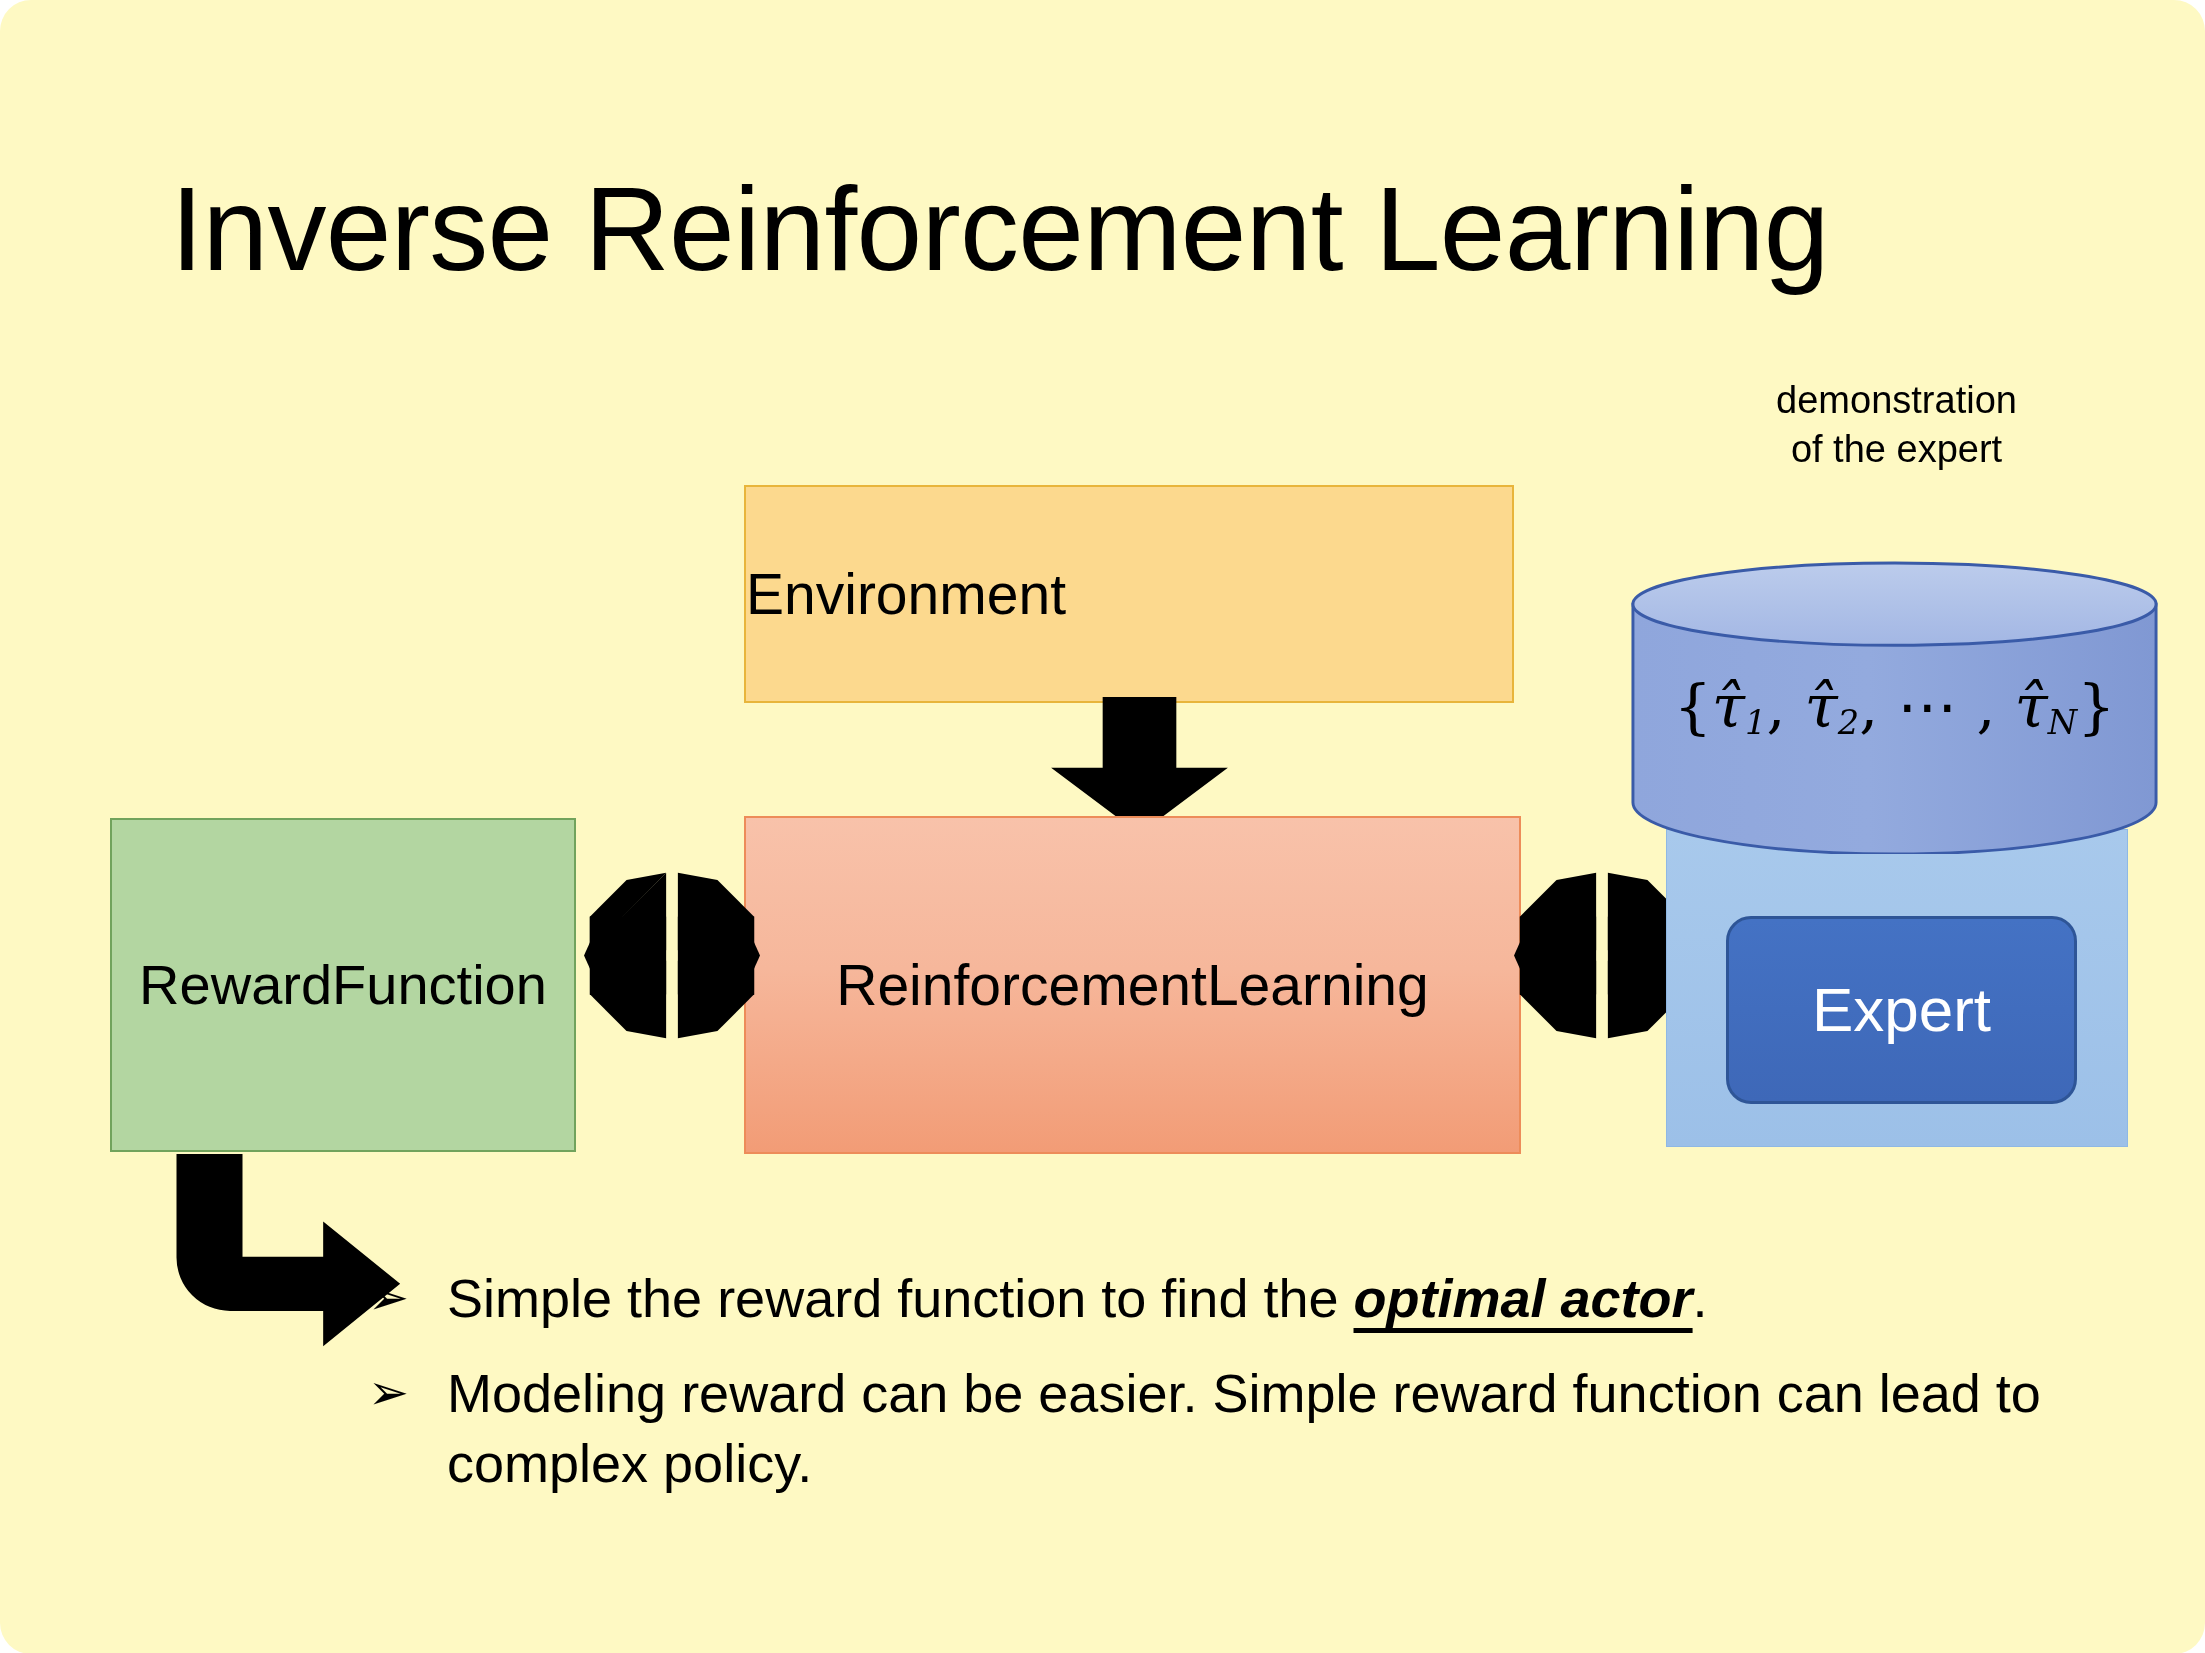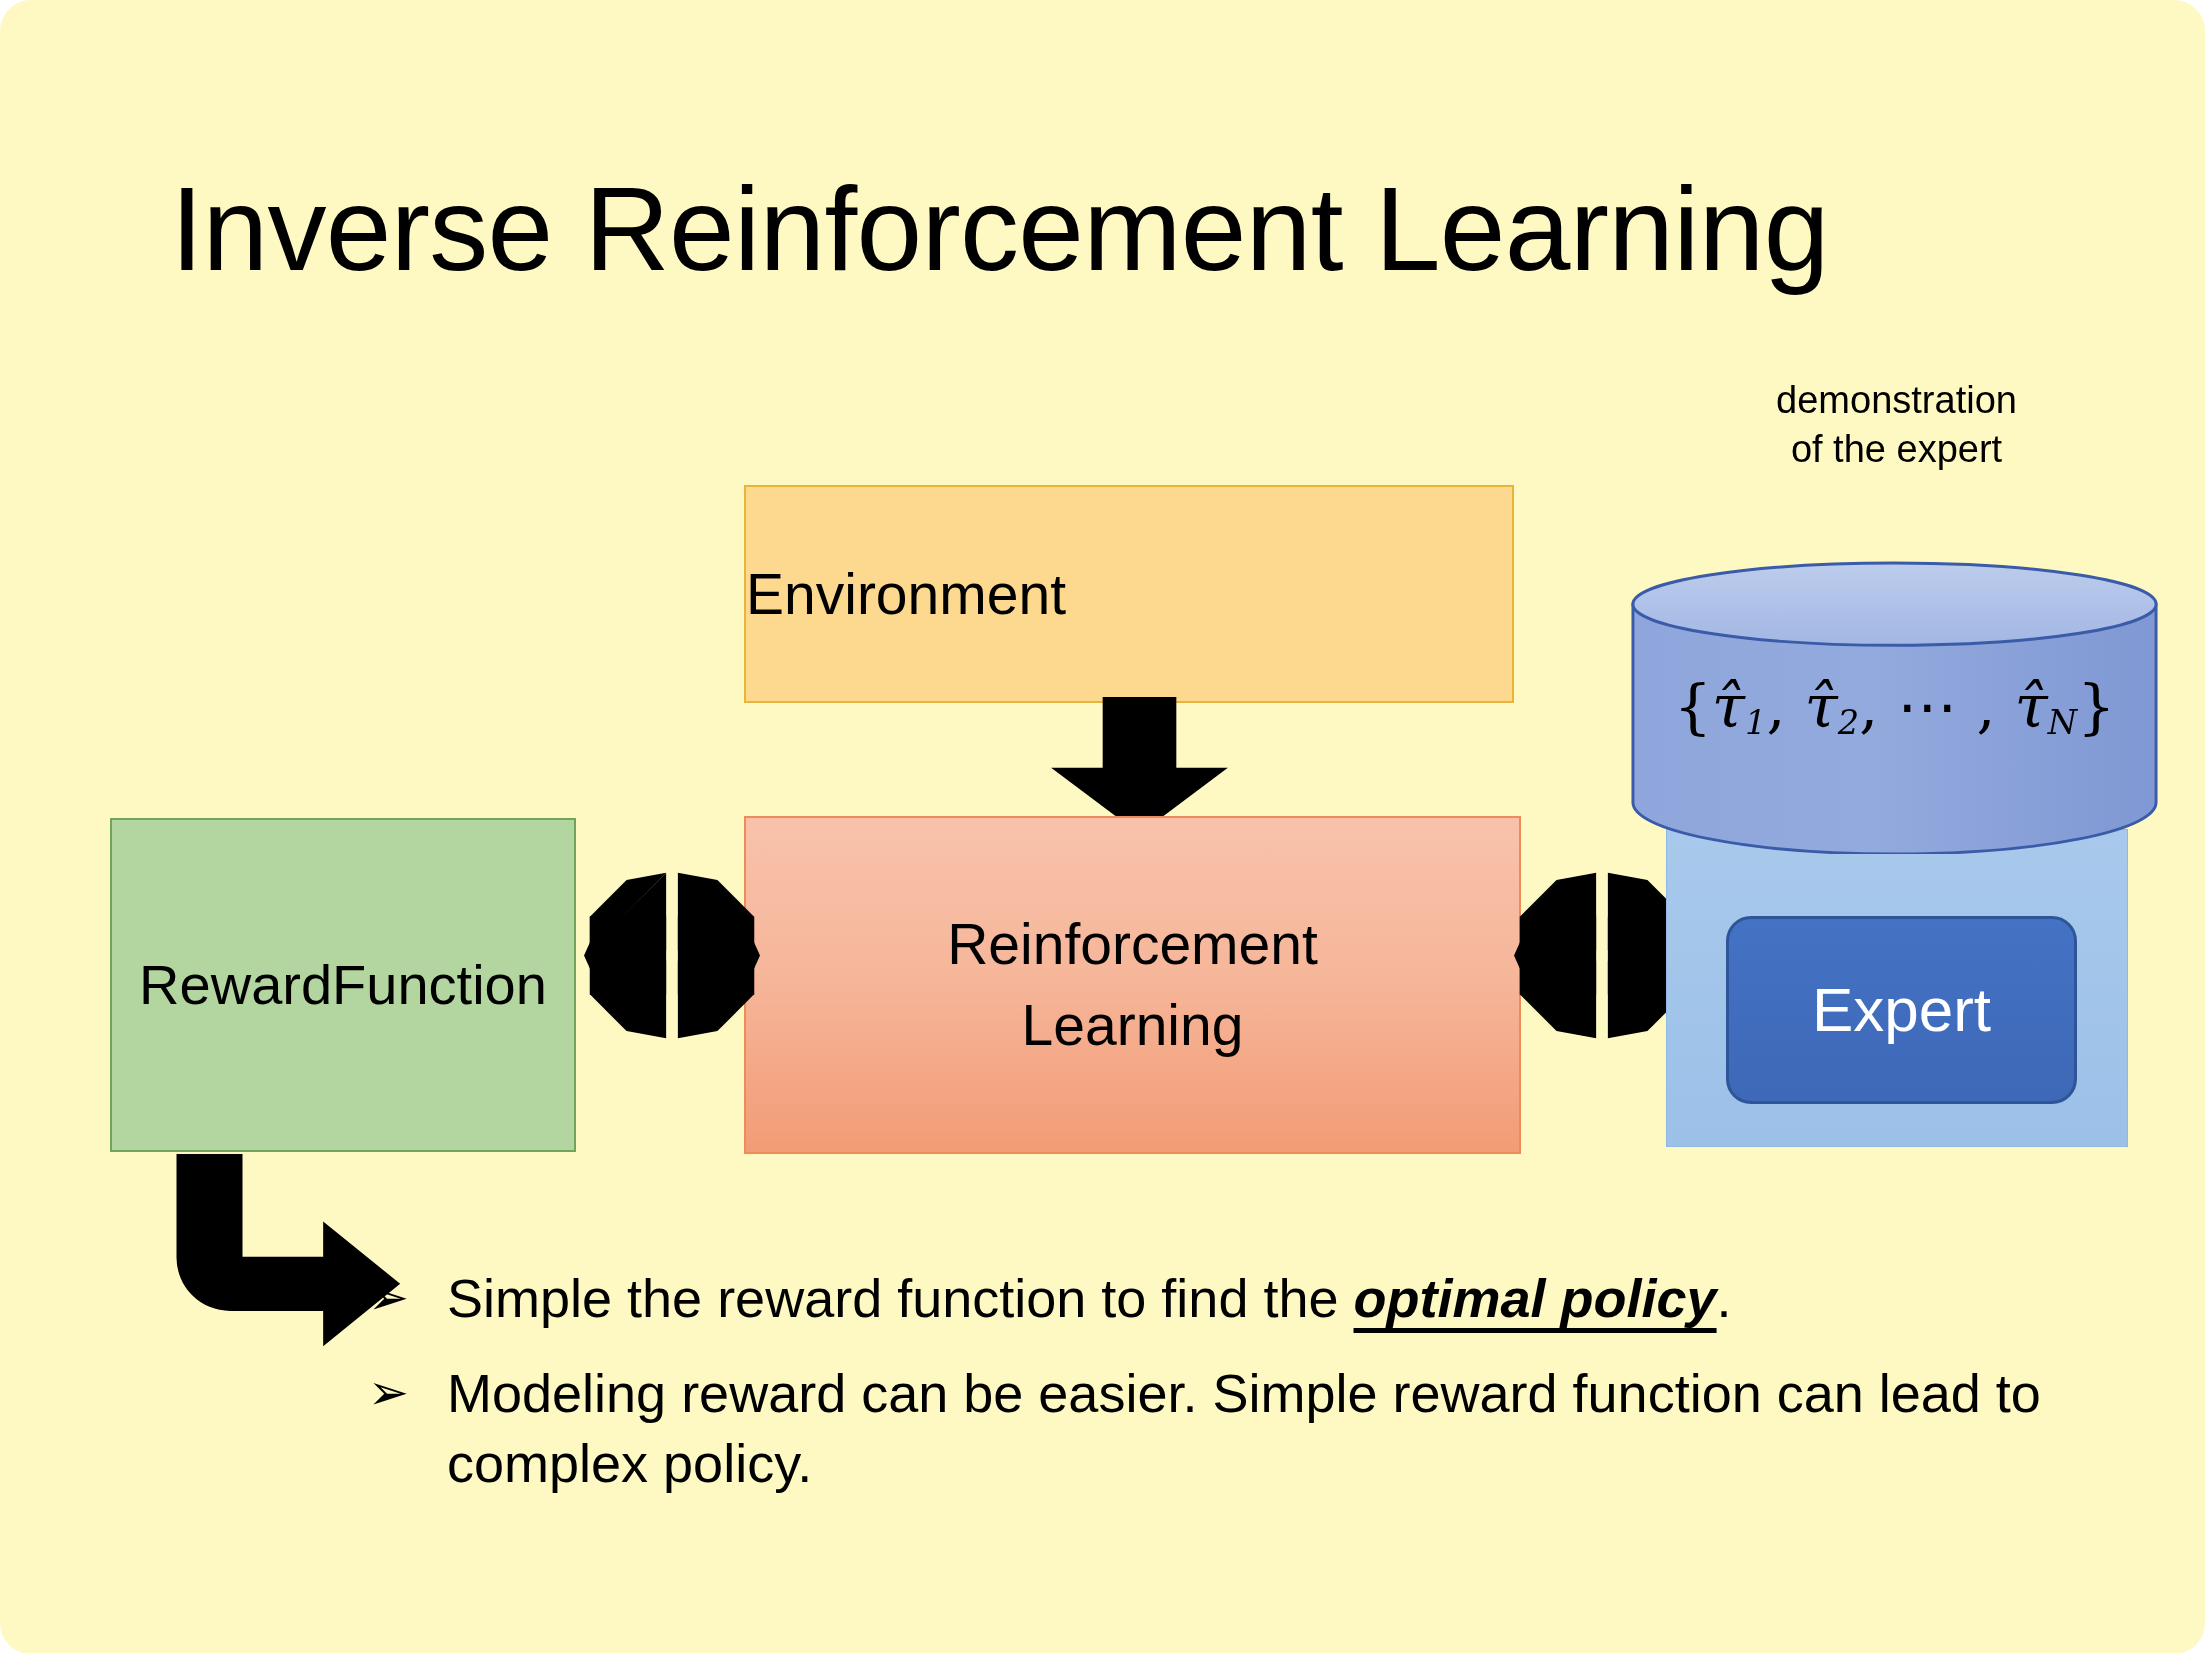--- a/index.html
+++ b/index.html
@@ -59,21 +59,20 @@
   .rl-box {
     position: absolute;
     left: 744px;
     top: 816px;
     width: 777px;
     height: 338px;
     background: linear-gradient(180deg, #F8C2AA 0%, #F6B79B 45%, #F29C76 100%);
     border: 2.9px solid #ED8C59;
     box-sizing: border-box;
     display: flex;
-    flex-direction: column;
     align-items: center;
     justify-content: center;
   }
   .rl-line {
     font-size: 57px;
     line-height: 1.42;
   }
 
   
   .reward-box {
@@ -289,21 +288,21 @@
     <span class="expert-label">Expert</span>
   </div>
 
   <svg class="arrow-svg" style="left:165px; top:1154px;" width="243" height="198" viewBox="0 0 330 270">
     <path d="M15,0 L105,0 L105,140 A0,0 0 0 0 105,140 L215,140 L215,92 L320,177 L215,262 L215,214 L88,214
              A73,73 0 0 1 15,141 Z" fill="#000000"></path>
   </svg>
 
   <div class="bullets">
     <div class="bullet">
-      <span class="glyph">➢</span><span>Simple the reward function to find the </span><span class="em">optimal policy</span><span>.</span>
+      <span class="glyph">➢</span><span>Simple the reward function to find the </span><span class="em">optimal actor</span><span>.</span>
     </div>
     <div class="bullet">
       <span class="glyph">➢</span><span>Modeling reward can be easier. Simple reward function can lead to complex policy.</span>
     </div>
   </div>
 
 </div>
 
 
 </body></html>

